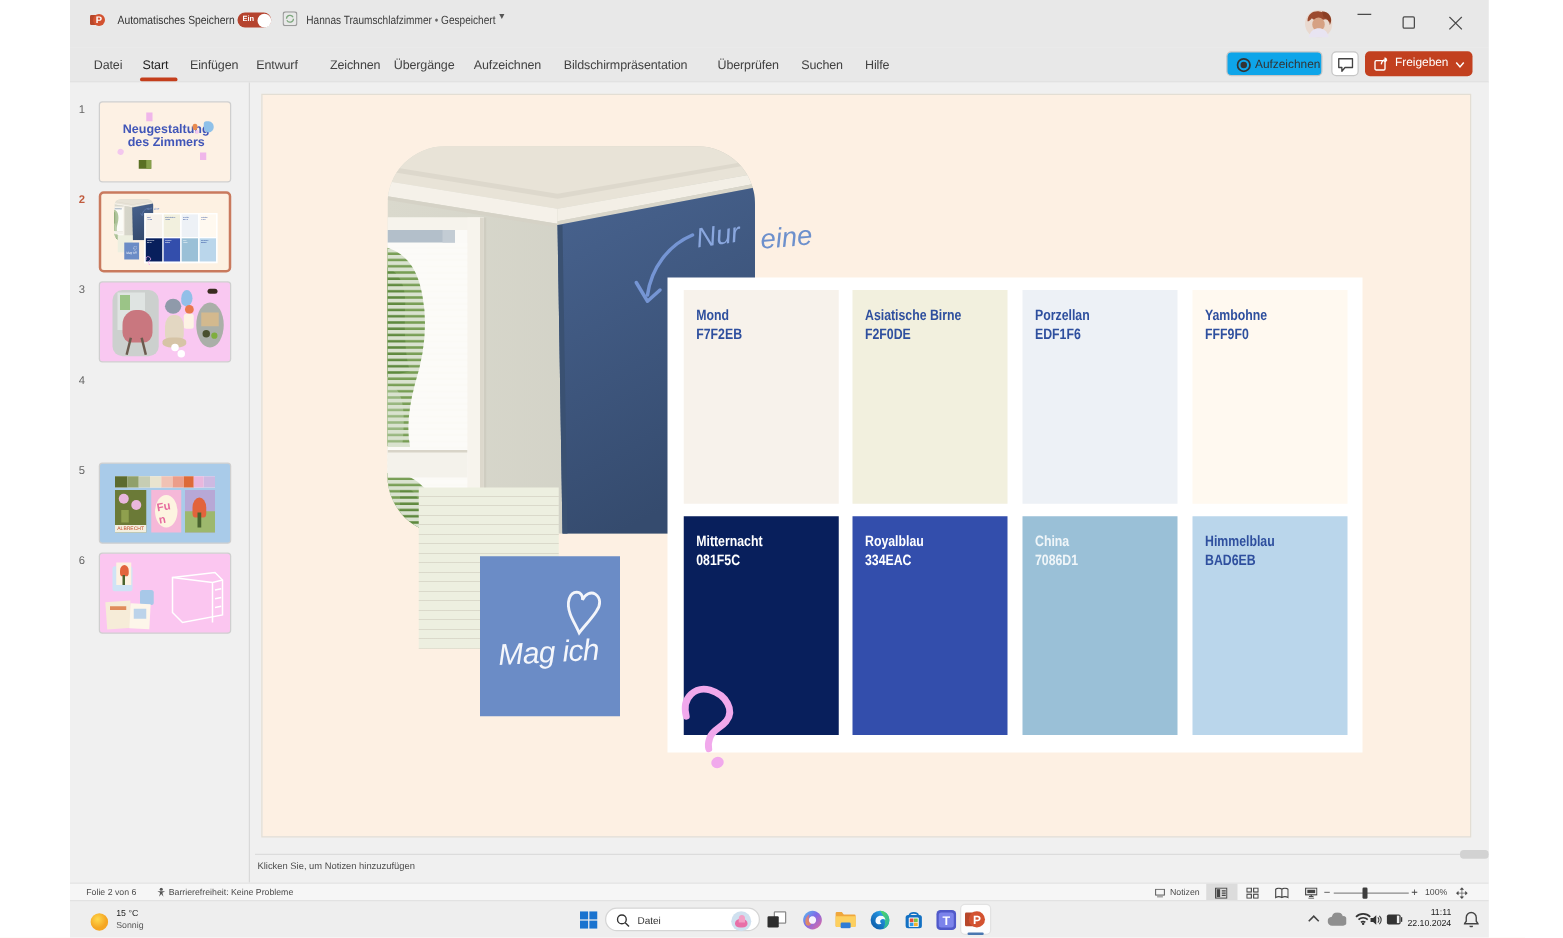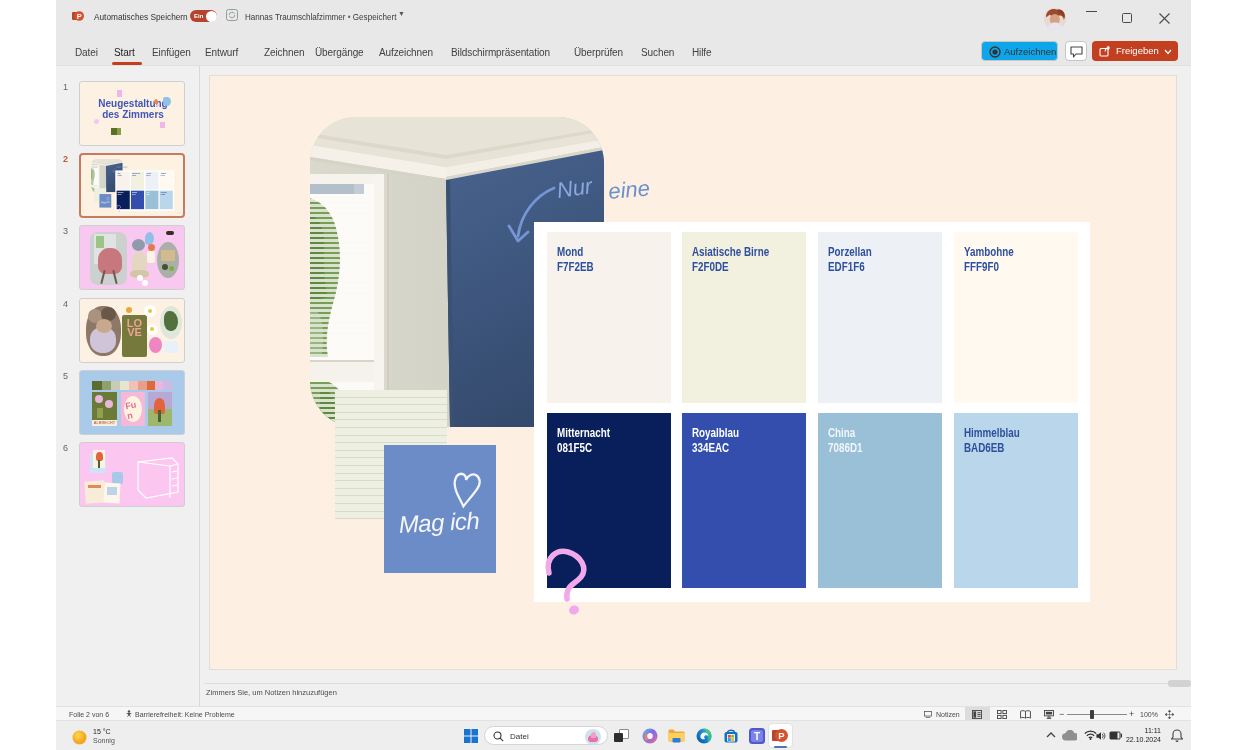--- a/index.html
+++ b/index.html
@@ -202,38 +202,20 @@
     <div class="abs" style="left:50px;top:44px;width:19px;height:8px;background:#d6c4a6;border-radius:40%;"></div>
     <div class="abs" style="left:77px;top:16px;width:22px;height:36px;background:#aaafa8;border-radius:50%;"></div>
     <div class="abs" style="left:81px;top:24px;width:14px;height:11px;background:#d3b98e;"></div>
     <div class="abs" style="left:82px;top:38px;width:6px;height:6px;background:#49502e;border-radius:50%;"></div>
     <div class="abs" style="left:89px;top:40px;width:5px;height:5px;background:#7fae3f;border-radius:50%;"></div>
     <div class="abs" style="left:57px;top:49px;width:6px;height:6px;background:#fff;border-radius:50%;"></div>
     <div class="abs" style="left:62px;top:54px;width:6px;height:6px;background:#fff;border-radius:50%;"></div>
     <div class="abs" style="left:86px;top:5px;width:8px;height:4px;background:#3a2c20;border-radius:2px;"></div>
   </div>
   <div class="thumbnum" style="top:299px;">4</div>
-  <div class="thumb" style="top:298px;">
-    <div class="abs" style="left:6px;top:7px;width:35px;height:50px;background:#8d7766;border-radius:45%;"></div>
-    <div class="abs" style="left:8px;top:10px;width:14px;height:14px;background:#a9927e;border-radius:50%;"></div>
-    <div class="abs" style="left:21px;top:8px;width:15px;height:14px;background:#6b5748;border-radius:50%;"></div>
-    <div class="abs" style="left:10px;top:28px;width:26px;height:26px;background:#cfc4d8;border-radius:45%;"></div>
-    <div class="abs" style="left:16px;top:20px;width:16px;height:14px;background:#c9a88e;border-radius:50%;"></div>
-    <div class="abs" style="left:42px;top:16px;width:25px;height:42px;background:#76793c;border-radius:2px;"></div>
-    <div class="abs" style="left:45px;top:20px;width:19px;height:34px;font-size:11px;font-weight:bold;color:#eda394;line-height:9px;text-align:center;">LO VE</div>
-    <div class="abs" style="left:46px;top:8px;width:6px;height:6px;background:#e8a63c;border-radius:50%;"></div>
-    <div class="abs" style="left:64px;top:6px;width:12px;height:12px;background:#fff;border-radius:50%;"></div>
-    <div class="abs" style="left:68px;top:10px;width:4px;height:4px;background:#e8c53c;border-radius:50%;"></div>
-    <div class="abs" style="left:67px;top:25px;width:11px;height:11px;background:#fff;border-radius:50%;"></div>
-    <div class="abs" style="left:70px;top:28px;width:4px;height:4px;background:#e8c53c;border-radius:50%;"></div>
-    <div class="abs" style="left:80px;top:7px;width:22px;height:33px;background:#dfe6da;border-radius:50%;"></div>
-    <div class="abs" style="left:84px;top:12px;width:14px;height:20px;background:#52713d;border-radius:40% 60% 50% 50%;"></div>
-    <div class="abs" style="left:69px;top:38px;width:13px;height:16px;background:#ef86c3;border-radius:50% 50% 50% 50%;"></div>
-    <div class="abs" style="left:84px;top:42px;width:14px;height:12px;background:#e8f0f8;border-radius:2px;"></div>
-  </div>
   <div class="thumbnum" style="top:371px;">5</div>
   <div class="thumb" style="top:370px;background:#a9cbe9;">
     <div class="abs" style="left:12px;top:10px;width:80px;height:9px;background:#fff;">
       <div class="abs" style="left:0;width:10px;height:9px;background:#5c6b2f;"></div>
       <div class="abs" style="left:10px;width:9px;height:9px;background:#90a06b;"></div>
       <div class="abs" style="left:19px;width:9px;height:9px;background:#c6cdb4;"></div>
       <div class="abs" style="left:28px;width:9px;height:9px;background:#e9e4cf;"></div>
       <div class="abs" style="left:37px;width:9px;height:9px;background:#f0c2b4;"></div>
       <div class="abs" style="left:46px;width:9px;height:9px;background:#eb9d8a;"></div>
       <div class="abs" style="left:55px;width:8px;height:9px;background:#dd6a38;"></div>
@@ -272,21 +254,21 @@
     <div class="abs" style="left:16px;top:9px;width:7px;height:9px;background:#e2643c;border-radius:50% 50% 30% 30%;"></div>
     <div class="abs" style="left:18px;top:17px;width:2px;height:8px;background:#49632e;"></div>
     <div class="abs" style="left:32px;top:29px;width:11px;height:12px;background:#a8c8e8;border-radius:2px;"></div>
     <div class="abs" style="left:5px;top:38px;width:20px;height:22px;background:#f6ecd8;transform:rotate(-4deg);"></div>
     <div class="abs" style="left:24px;top:40px;width:16px;height:20px;background:#fdf6ea;transform:rotate(3deg);"></div>
     <div class="abs" style="left:8px;top:42px;width:13px;height:3px;background:#e08c5a;"></div>
     <div class="abs" style="left:27px;top:44px;width:10px;height:8px;background:#bcd3ea;"></div>
   </div>
   <div class="abs" style="left:148px;top:683px;width:987px;height:1px;background:#dcdcdc;"></div>
   <div class="abs" style="left:1112px;top:680px;width:23px;height:7px;background:#d2d2d2;border-radius:3px;"></div>
-  <div class="abs" style="left:150px;top:688px;font-size:7.5px;color:#4d4d4d;">Zimmers Sie, um Notizen hinzuzufügen</div>
+  <div class="abs" style="left:150px;top:688px;font-size:7.5px;color:#4d4d4d;">Klicken Sie, um Notizen hinzuzufügen</div>
   <div id="slide">
     <svg class="abs" style="left:100px;top:41px" width="294" height="310" viewBox="0 0 294 310">
       <defs>
         <clipPath id="photoclip">
             <rect x="0" y="0" width="294" height="310" rx="46"></rect>
           </clipPath>
         <linearGradient id="bw" x1="0" y1="0" x2="0.3" y2="1">
           <stop offset="0" stop-color="#48638f"></stop>
             <stop offset="1" stop-color="#354b6e"></stop>
         </linearGradient>

